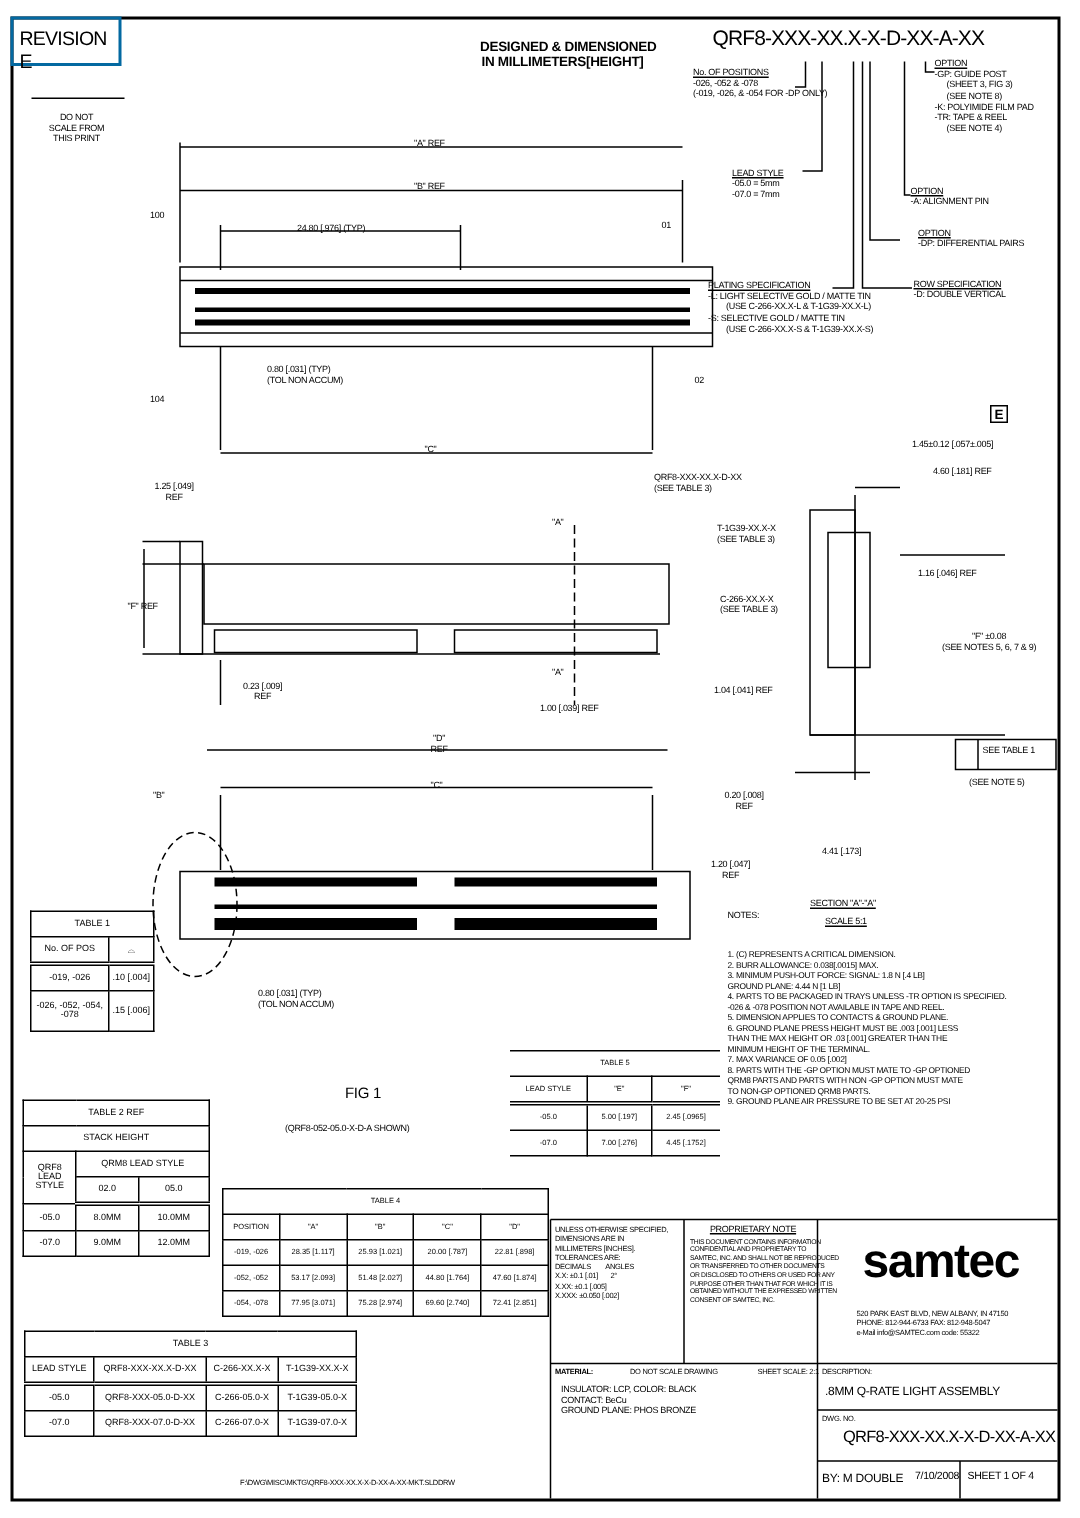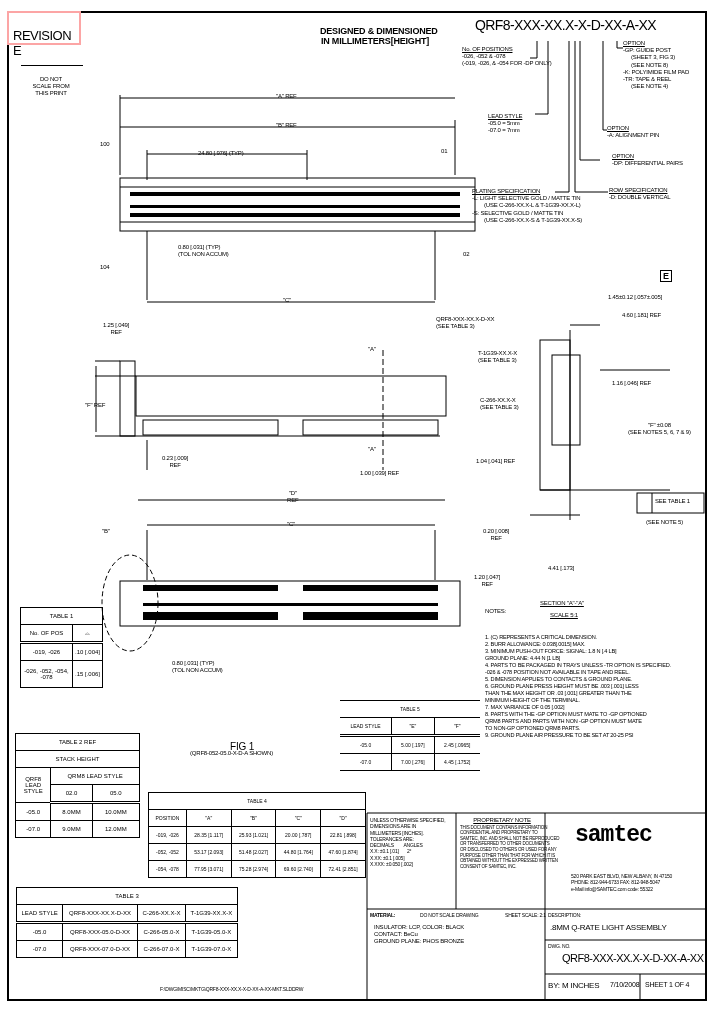--- a/index.html
+++ b/index.html
@@ -2,26 +2,26 @@
 <html><head>
 <meta charset="utf-8">
 <style>
   html,body{margin:0;padding:0;background:#fff;}
   body{width:720px;height:1012px;position:relative;overflow:hidden;font-family:"Liberation Sans",sans-serif;color:#000;}
   .t{position:absolute;font-size:8px;line-height:1.15;white-space:nowrap;letter-spacing:-0.2px;}
   .sm{font-size:6px;line-height:1.2;}
   .xs{font-size:5px;line-height:1.25;}
   .b{font-weight:bold;}
   .frame{position:absolute;left:7px;top:11px;width:700px;height:990px;border:2px solid #000;box-sizing:border-box;}
-  .rev{position:absolute;left:7px;top:11px;width:74px;height:33px;border:2px solid #fca5a5;box-sizing:border-box;font-size:13px;padding:15px 4px;letter-spacing:-0.5px;}
+  .rev{position:absolute;left:7px;top:11px;width:74px;height:33px;border:2px solid #0369a1;box-sizing:border-box;font-size:13px;padding:5px 4px;letter-spacing:-0.5px;}
   table.tb{position:absolute;border-collapse:collapse;font-size:6px;}
   table.tb td{border:1px solid #000;padding:1px 2px;text-align:center;white-space:nowrap;height:14px;}
   table.tb tr.dbl td{border-bottom:3px double #000;}
   .line{position:absolute;background:#000;}
-  .samtec{position:absolute;font-family:Liberation Mono, monospace;font-weight:bold;font-size:23px;letter-spacing:-1px;}
+  .samtec{position:absolute;font-family:Liberation Sans, sans-serif;font-weight:bold;font-size:32px;letter-spacing:-1px;}
   svg{position:absolute;left:0;top:0;}
 </style>
 </head>
 <body>
 
 <div class="frame"></div>
 <div class="rev">REVISION E</div>
 
 <div class="line" style="left:21px;top:65px;width:62px;height:1px;"></div>
 <div class="t sm" style="left:30px;top:76px;text-align:center;width:42px;">
@@ -213,21 +213,21 @@
 <div class="t sm" style="left:287px;top:490px;text-align:center;">
   <div>"D"</div>
   <div>REF</div>
 </div>
 <div class="t sm" style="left:287px;top:521px;">"C"</div>
 <div class="t sm" style="left:102px;top:528px;">"B"</div>
 <div class="t sm" style="left:172px;top:660px;">
   <div>0.80 [.031] (TYP)</div>
   <div>(TOL NON ACCUM)</div>
 </div>
-<div class="t" style="left:230px;top:741px;font-size:10px;text-align:right;">FIG 1</div>
+<div class="t" style="left:230px;top:724px;font-size:10px;text-align:right;">FIG 1</div>
 <div class="t sm" style="left:190px;top:750px;">(QRF8-052-05.0-X-D-A SHOWN)</div>
 
 <div class="t sm" style="left:485px;top:608px;">NOTES:</div>
 <div class="t xs" style="left:485px;top:634px;font-size:5.6px;">
   <div>1. (C) REPRESENTS A CRITICAL DIMENSION.</div>
   <div>2. BURR ALLOWANCE: 0.038[.0015] MAX.</div>
   <div>3. MINIMUM PUSH-OUT FORCE: SIGNAL: 1.8 N [.4 LB]</div>
   <div>   GROUND PLANE: 4.44 N [1 LB]</div>
   <div>4. PARTS TO BE PACKAGED IN TRAYS UNLESS -TR OPTION IS SPECIFIED.</div>
   <div>   -026 &amp; -078 POSITION NOT AVAILABLE IN TAPE AND REEL.</div>
@@ -414,15 +414,15 @@
 <div class="samtec" style="left:575px;top:822px;">samtec</div>
 <div class="t xs" style="left:571px;top:873px;">
   <div>520 PARK EAST BLVD, NEW ALBANY, IN 47150</div>
   <div>PHONE: 812-944-6733     FAX: 812-948-5047</div>
   <div>e-Mail info@SAMTEC.com     code: 55322</div>
 </div>
 <div class="t xs" style="left:548px;top:912px;">DESCRIPTION:</div>
 <div class="t" style="left:550px;top:923px;font-size:8px;">.8MM Q-RATE LIGHT ASSEMBLY</div>
 <div class="t xs" style="left:548px;top:943px;">DWG. NO.</div>
 <div class="t" style="left:562px;top:952px;font-size:11px;letter-spacing:-0.5px;">QRF8-XXX-XX.X-X-D-XX-A-XX</div>
-<div class="t" style="left:548px;top:981px;">BY: M INCHES</div>
+<div class="t" style="left:548px;top:981px;">BY: M DOUBLE</div>
 <div class="t" style="left:610px;top:981px;font-size:7px;">7/10/2008</div>
 <div class="t" style="left:645px;top:981px;font-size:7px;">SHEET 1 OF 4</div>
 
 </body></html>

